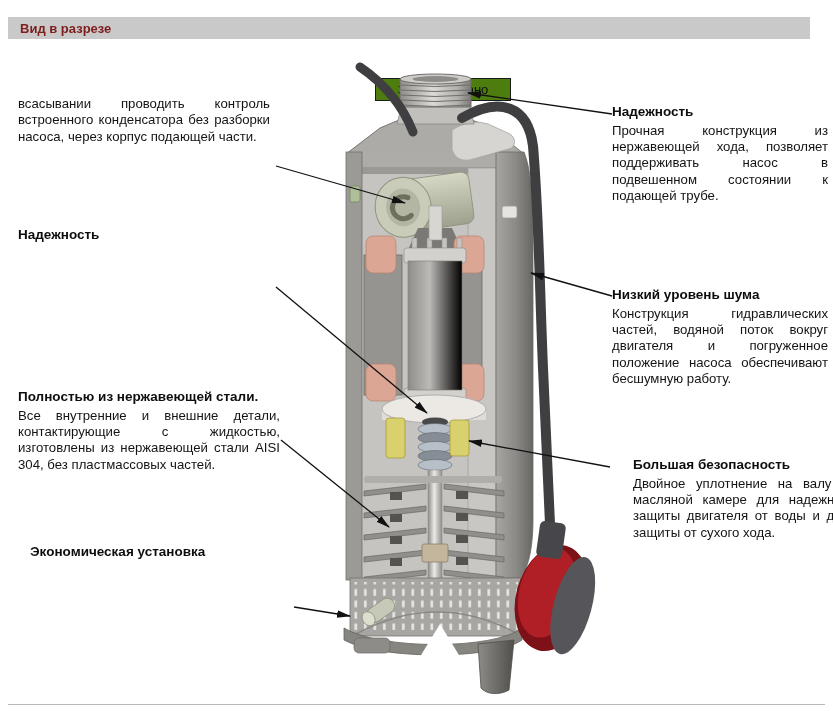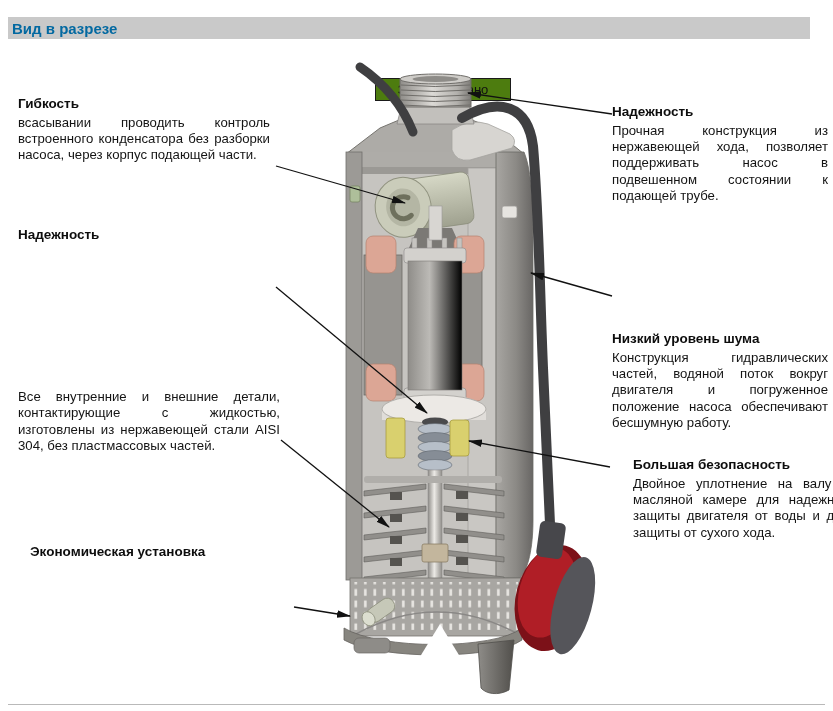--- a/index.html
+++ b/index.html
@@ -1,57 +1,57 @@
 <!DOCTYPE html>
 <html style="--title-bar-bg: #c9c9c9; --leader: #111111; --cable: #3f3f41; --float-red: #b01e26; --float-red-dark: #7c1118; --float-band: #55555a; --winding-pink: #dca695; --oil-yellow: #d9d06e; --capacitor-face: #caccba;"><head>
 <meta charset="utf-8">
 <style>
   html,body{margin:0;padding:0;background:#fff;}
   .page{position:relative;width:833px;height:711px;background:#fff;overflow:hidden;
         font-family:"Liberation Sans",sans-serif;color:#141414;}
   .title-bar{position:absolute;left:8px;top:17px;width:802px;height:22px;
              background:var(--title-bar-bg,#c9c9c9);display:flex;align-items:center;}
-  .title-bar span{font-weight:bold;font-size:15px;padding-left:4px;color:#0369a1;}
+  .title-bar span{font-weight:bold;font-size:13px;padding-left:12px;color:#7f1d1d;}
   .patent-box{position:absolute;left:375px;top:41px;width:134px;height:21px;
               border:1.6px solid #1a1a1a;background:#4d7c0f;display:flex;align-items:center;justify-content:center;margin-top:37px;}
   .patent-box span{font-size:13px;color:#111;}
   .note{position:absolute;}
   .note h3{margin:0 0 3px 0;font-size:13.5px;line-height:15.5px;font-weight:bold;color:#0d0d0d;}
   .note p{margin:0;font-size:13.2px;line-height:16.4px;text-align:justify;color:#141414;}
   .nb1{left:18px;top:96px;width:252px;}
   .nb2{left:18px;top:227px;width:252px;}
   .nb3{left:18px;top:389px;width:262px;}
   .nb4{left:30px;top:544px;width:287px;}
   .nr1{left:612px;top:104px;width:216px;}
-  .nr2{left:612px;top:287px;width:216px;margin-top:44px;}
+  .nr2{left:612px;top:287px;width:216px;}
   .nr3{left:633px;top:457px;width:216px;}
   .footer-rule{position:absolute;left:8px;top:704px;width:817px;height:1px;background:#b9b9b9;}
   svg.art{position:absolute;left:0;top:0;}
 </style>
 </head>
 <body>
 
 <div class="page">
 
   <div class="title-bar">
     <span>Вид в разрезе</span>
   </div>
 
   <div class="patent-box">
     <span>Запатентовано</span>
   </div>
 
   <div class="note nb1">
-    <h3>Гибкость</h3>
     <p>всасывании проводить контроль встроенного конденсатора без разборки насоса, через корпус подающей части.</p>
   </div>
   <div class="note nb2">
     <h3>Надежность</h3>
   </div>
   <div class="note nb3">
+    <h3>Полностью из нержавеющей стали.</h3>
     <p>Все внутренние и внешние детали, контактирующие с жидкостью, изготовлены из нержавеющей стали AISI 304, без пластмассовых частей.</p>
   </div>
   <div class="note nb4">
     <h3>Экономическая установка</h3>
   </div>
   <div class="note nr1">
     <h3>Надежность</h3>
     <p>Прочная конструкция из нержавеющей хода, позволяет поддерживать насос в подвешенном состоянии к подающей трубе.</p>
   </div>
   <div class="note nr2">

